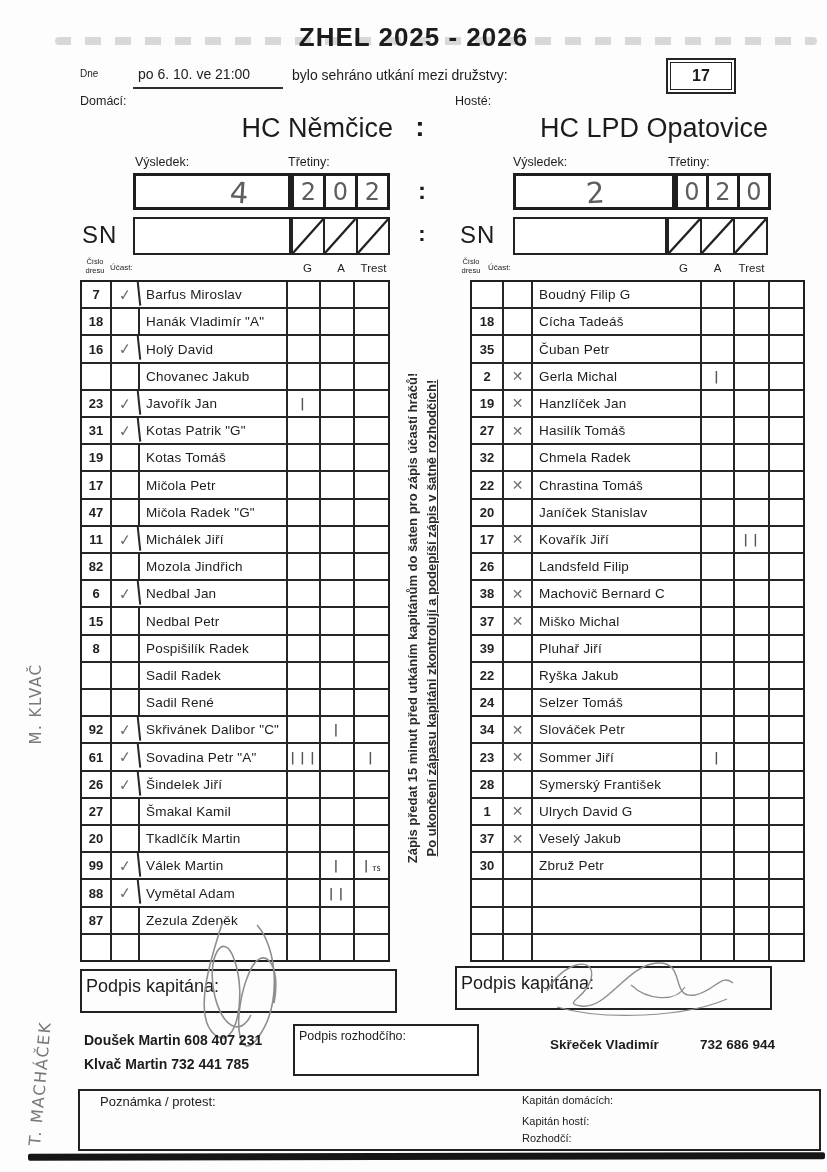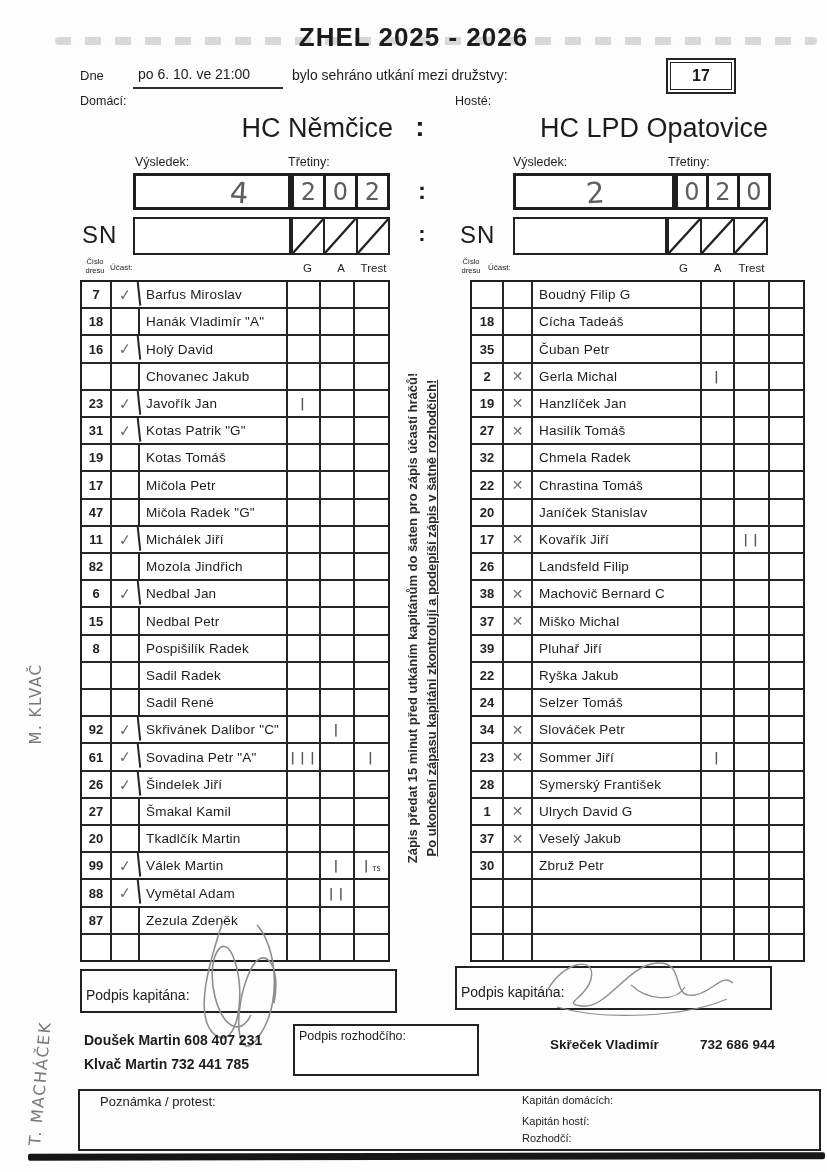--- a/index.html
+++ b/index.html
@@ -5,21 +5,21 @@
   html,body{margin:0;padding:0;background:#e8e8e8;}
   .page{position:relative;width:827px;height:1172px;background:#fdfdfd;overflow:hidden;
         font-family:"Liberation Sans",sans-serif;color:#1c1c1c;}
   .abs{position:absolute;}
   
   .scan-band{left:55px;top:37px;width:762px;height:8px;opacity:.35;border-radius:4px;
     background:repeating-linear-gradient(90deg,rgba(90,90,90,.65) 0 16px,rgba(200,200,200,.05) 16px 30px);}
   .bottom-bar{left:28px;top:1153px;width:797px;height:7px;background:#161616;border-radius:2px;transform:rotate(-.12deg);}
   
   .title{left:0;top:22px;width:827px;text-align:center;font-size:26px;font-weight:700;letter-spacing:1px;}
-  .lbl{font-size:13px;}
+  .lbl{font-size:10px;}
   .date-underline{left:133px;top:87px;width:150px;border-bottom:2px solid #2e2e2e;}
   .match-no-outer{left:666px;top:58px;width:70px;height:36px;border:2.5px solid #242424;padding:2px;box-sizing:border-box;background:#fff;}
   .match-no-inner{width:100%;height:100%;border:1.5px solid #242424;box-sizing:border-box;display:flex;align-items:center;justify-content:center;
     font-size:16px;font-weight:700;}
   
   .team-name{font-size:27px;font-weight:400;white-space:nowrap;text-align:right;}
   .colon{font-weight:700;color:#1a1a1a;}
   .score-box{border:3px solid #1e1e1e;box-sizing:border-box;background:#fff;}
   .thirds{display:flex;box-sizing:border-box;}
   .thirds .tcell{flex:1;border:3px solid #1e1e1e;box-sizing:border-box;margin-left:-3px;display:flex;align-items:center;justify-content:center;background:#fff;}
@@ -56,21 +56,21 @@
   .away-t .cell:nth-child(5){width:35px;} .away-t .cell:nth-child(6){width:33px;}
   
   .vnote{left:134px;top:597px;width:580px;height:42px;transform:rotate(-90deg);text-align:center;
     font-size:13px;font-weight:700;line-height:19px;color:#2b2b2b;white-space:nowrap;}
   .vnote .u{text-decoration:underline;}
   
   .margin-hw{color:#787878;font-family:"DejaVu Sans",sans-serif;letter-spacing:1.5px;white-space:nowrap;text-align:center;}
   .mhw1{left:-34px;top:695px;width:140px;font-size:15px;transform:rotate(-90deg);}
   .mhw2{left:-45px;top:1074px;width:170px;font-size:16px;transform:rotate(-85deg);}
   
-  .sigbox{border:2.5px solid #222;box-sizing:border-box;background:transparent;font-size:14px;padding:16px 4px;}
+  .sigbox{border:2.5px solid #222;box-sizing:border-box;background:transparent;font-size:18px;padding:5px 4px;}
   .refbox{border:2px solid #222;box-sizing:border-box;font-size:12.5px;padding:3px 4px;background:#fff;}
   .contact{font-size:14px;font-weight:700;white-space:nowrap;}
   .notebox{border:2px solid #222;box-sizing:border-box;font-size:13px;padding:3px 5px;}
   .caplbl{font-size:11px;}
   .sig-svg{pointer-events:none;}
 </style>
 </head>
 <body>
 
 <div class="page">

